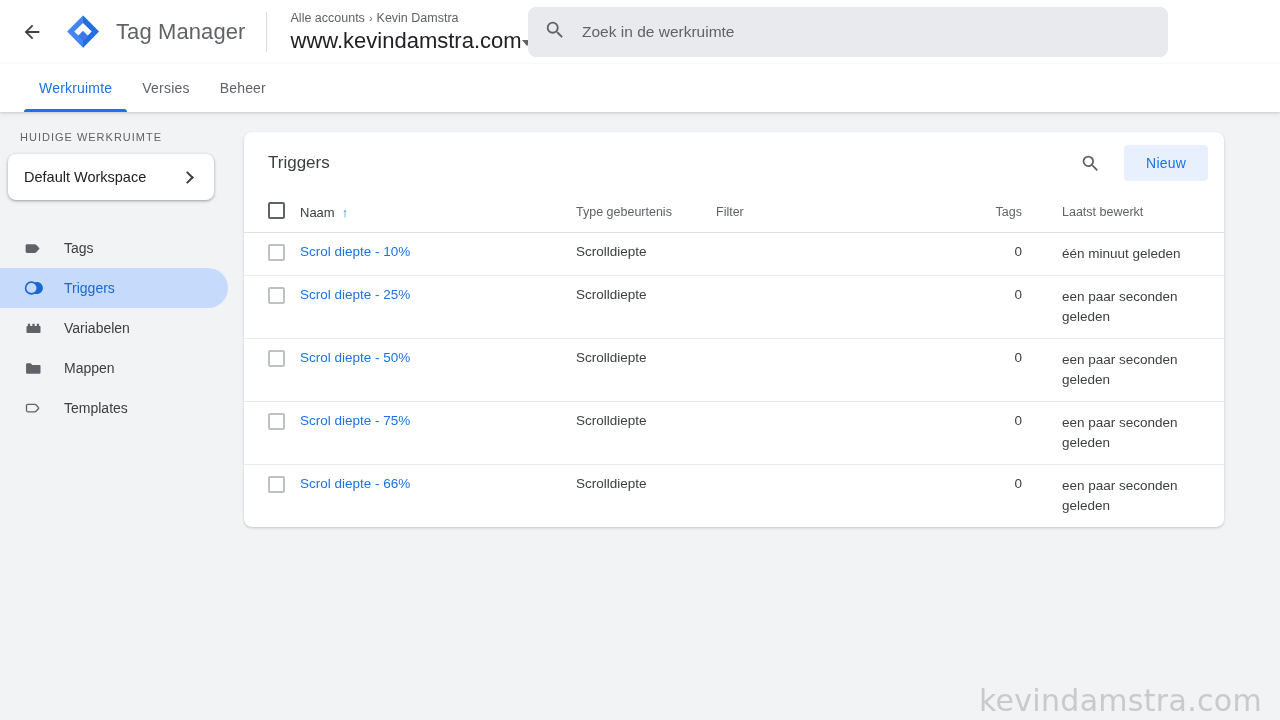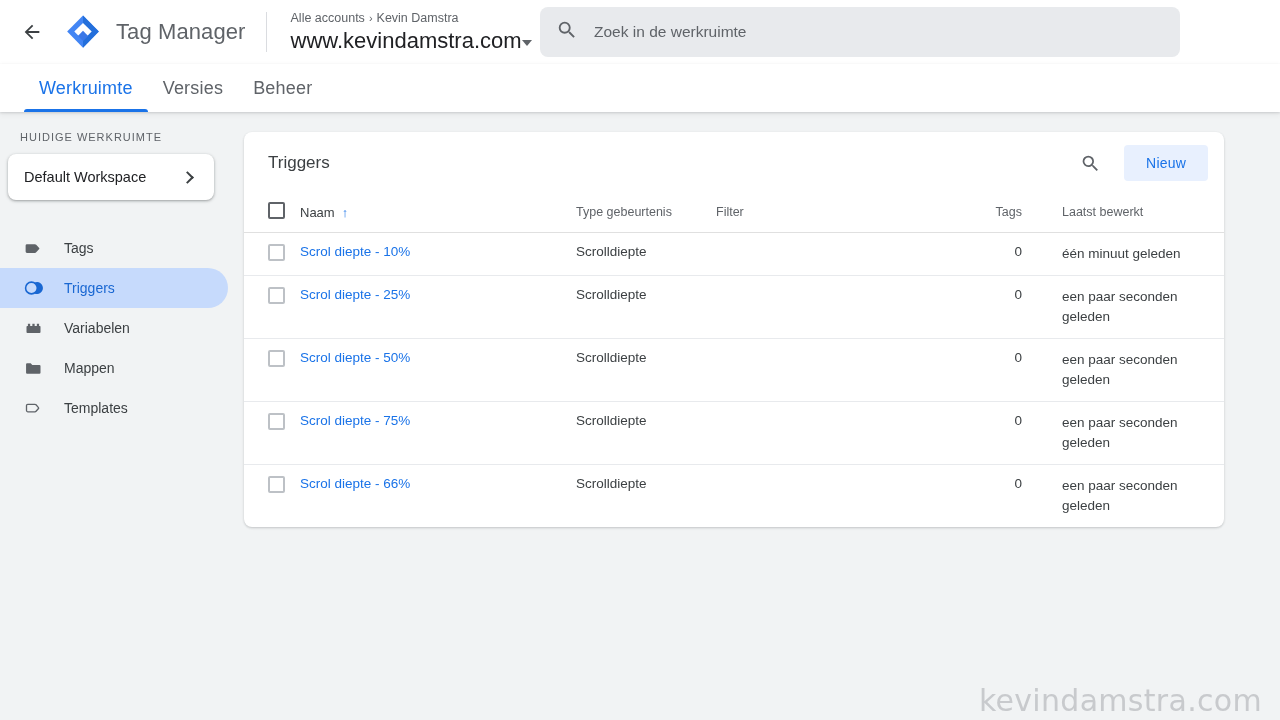--- a/index.html
+++ b/index.html
@@ -75,21 +75,21 @@
   .caret {
     width: 0; height: 0;
     border-left: 5px solid transparent;
     border-right: 5px solid transparent;
     border-top: 6px solid #5f6368;
     margin-top: 4px;
   }
 
   .search-wrap {
     position: absolute;
-    left: 540px; top: 7px;
+    left: 528px; top: 7px;
     width: 640px; height: 50px;
     background: #e8eaed;
     border-radius: 8px;
     display: flex; align-items: center;
     padding: 0 16px;
     gap: 16px;
   }
   .search-input {
     border: none; outline: none; background: transparent;
     font-family: "Liberation Sans", sans-serif;
@@ -107,21 +107,21 @@
     display: flex;
     align-items: stretch;
     padding-left: 24px;
     box-shadow: 0 1px 2px rgba(60,64,67,.16), 0 2px 6px rgba(60,64,67,.08);
     position: relative;
     z-index: 3;
   }
   .tab {
     display: flex; align-items: center;
     padding: 0 15px;
-    font-size: 18px;
+    font-size: 14px;
     color: #5f6368;
     letter-spacing: .2px;
     position: relative;
     cursor: pointer;
     white-space: nowrap;
   }
   .tab.active { color: #1a73e8; font-weight: 500; }
   .tab.active::after {
     content: "";
     position: absolute;

